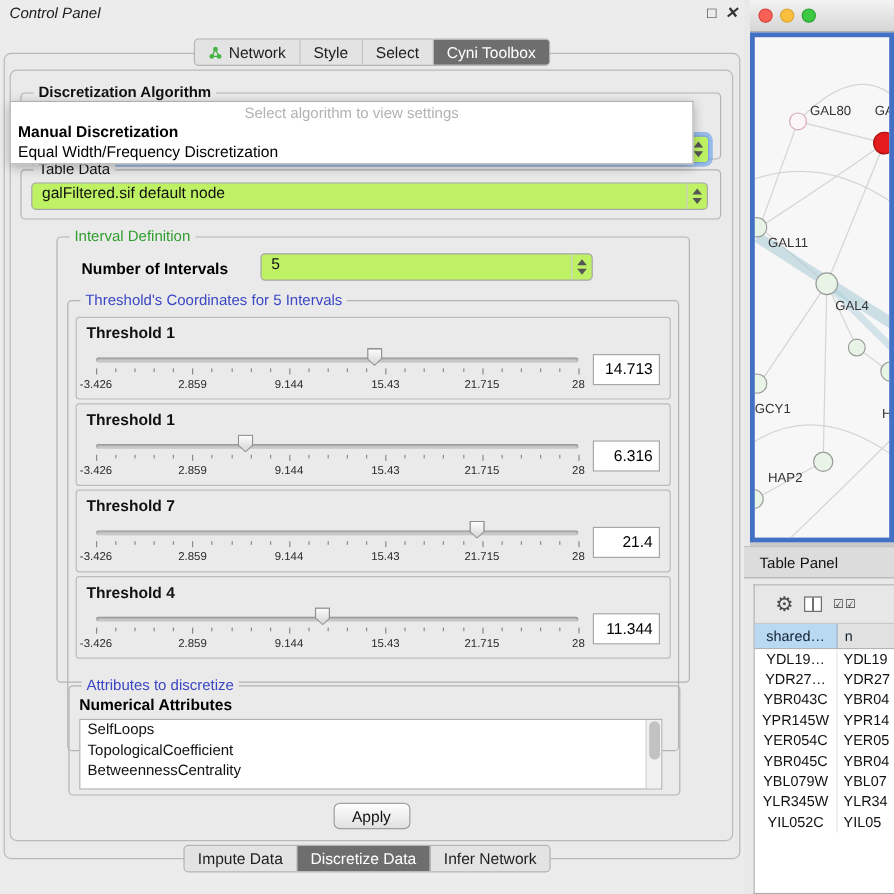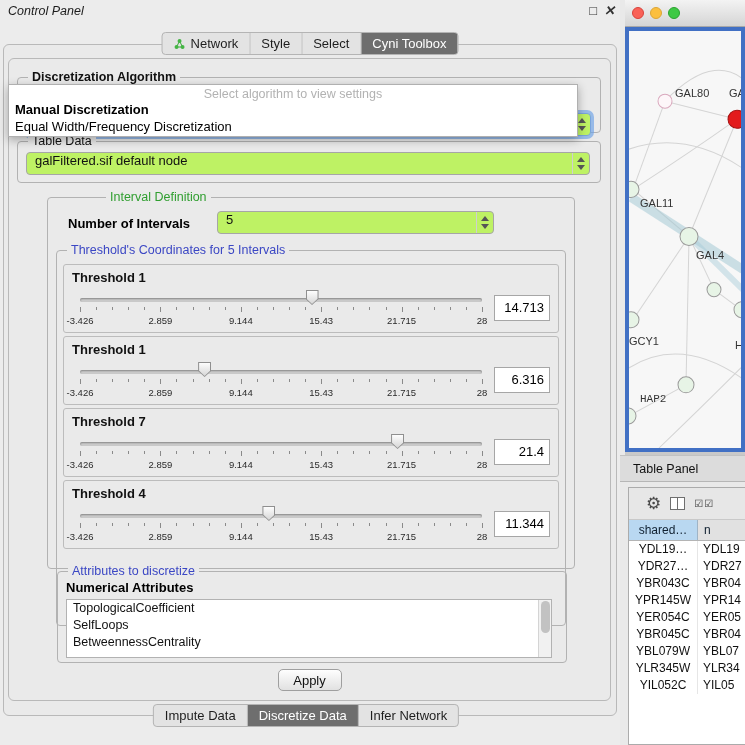--- a/index.html
+++ b/index.html
@@ -22,21 +22,21 @@
   .top-tabs { left:310px; top:32px; transform:translateX(-50%); }
   .bottom-tabs { left:306px; top:704px; transform:translateX(-50%); }
   .tab { display:flex; align-items:center; gap:5px; padding:0 11px; font-size:13px; color:#1e1e1e; border-right:1px solid #c3c3c3; white-space:nowrap; cursor:default; }
   .tab:last-child { border-right:none; }
   .tab.selected { background:#6e6e6e; color:#fff; }
 
   
   .group { position:absolute; border:1px solid #b2b2b2; border-radius:4px; }
   .group-title { position:absolute; top:-8px; left:10px; background:#eaeaea; padding:0 4px; font-size:12.5px; color:#111; white-space:nowrap; }
   .group-title.bold { font-weight:bold; }
-  .group-title.green { color:#2f9e2f;margin-left:48px; }
+  .group-title.green { color:#2f9e2f; }
   .group-title.blue { color:#3b47c4; }
 
   .algo-group { left:8px; top:18px; right:9px; height:56px; }
   .table-data-group { left:8px; top:82px; right:9px; height:42px; }
   .interval-group { left:38px; top:138px; width:528px; height:372px; }
   .thresholds-group { left:8px; top:52px; right:8px; height:376px; }
   .attributes-group { left:48px; top:512px; width:510px; height:92px; }
 
   
   .combo { position:absolute; background:#bef264; border:1px solid #a6a6a6; border-radius:4px; height:23px; display:flex; cursor:default; }
@@ -353,22 +353,22 @@
               </div>
             </div>
         </div>
       </div>
 
       <div class="group attributes-group">
         <span class="group-title blue">Attributes to discretize</span>
         <div class="attr-heading">Numerical Attributes</div>
         <div class="attr-list">
           <div class="attr-items" id="attr-items">
+              <div class="attr-item">SelfLoops</div>
               <div class="attr-item">TopologicalCoefficient</div>
-              <div class="attr-item">SelfLoops</div>
               <div class="attr-item">BetweennessCentrality</div>
             </div>
           <div class="scrollbar">
             <div class="scroll-thumb"></div>
           </div>
         </div>
       </div>
 
       <button class="apply-btn">Apply</button>
     </div>
@@ -430,21 +430,21 @@
           <circle class="gn" cx="-1" cy="384" r="8"></circle>
         </g>
       </svg>
       <div id="net-labels">
           <div class="net-label" style="left: 46px; top: 56px;">GAL80</div>
           <div class="net-label" style="left: 100px; top: 56px;">GA</div>
           <div class="net-label" style="left: 11px; top: 166px;">GAL11</div>
           <div class="net-label" style="left: 67px; top: 218px;">GAL4</div>
           <div class="net-label" style="left: 0px; top: 304px;">GCY1</div>
           <div class="net-label" style="left: 106px; top: 308px;">H</div>
-          <div class="net-label" style="left: 11px; top: 362px; font-family: Liberation Mono, monospace;">HAP2</div>
+          <div class="net-label" style="left: 11px; top: 362px;">HAP2</div>
         </div>
     </div>
   </div>
 
   <div class="table-panel-bar">
     <span>Table Panel</span>
   </div>
 
   <div class="table-window">
     <div class="table-toolbar">

